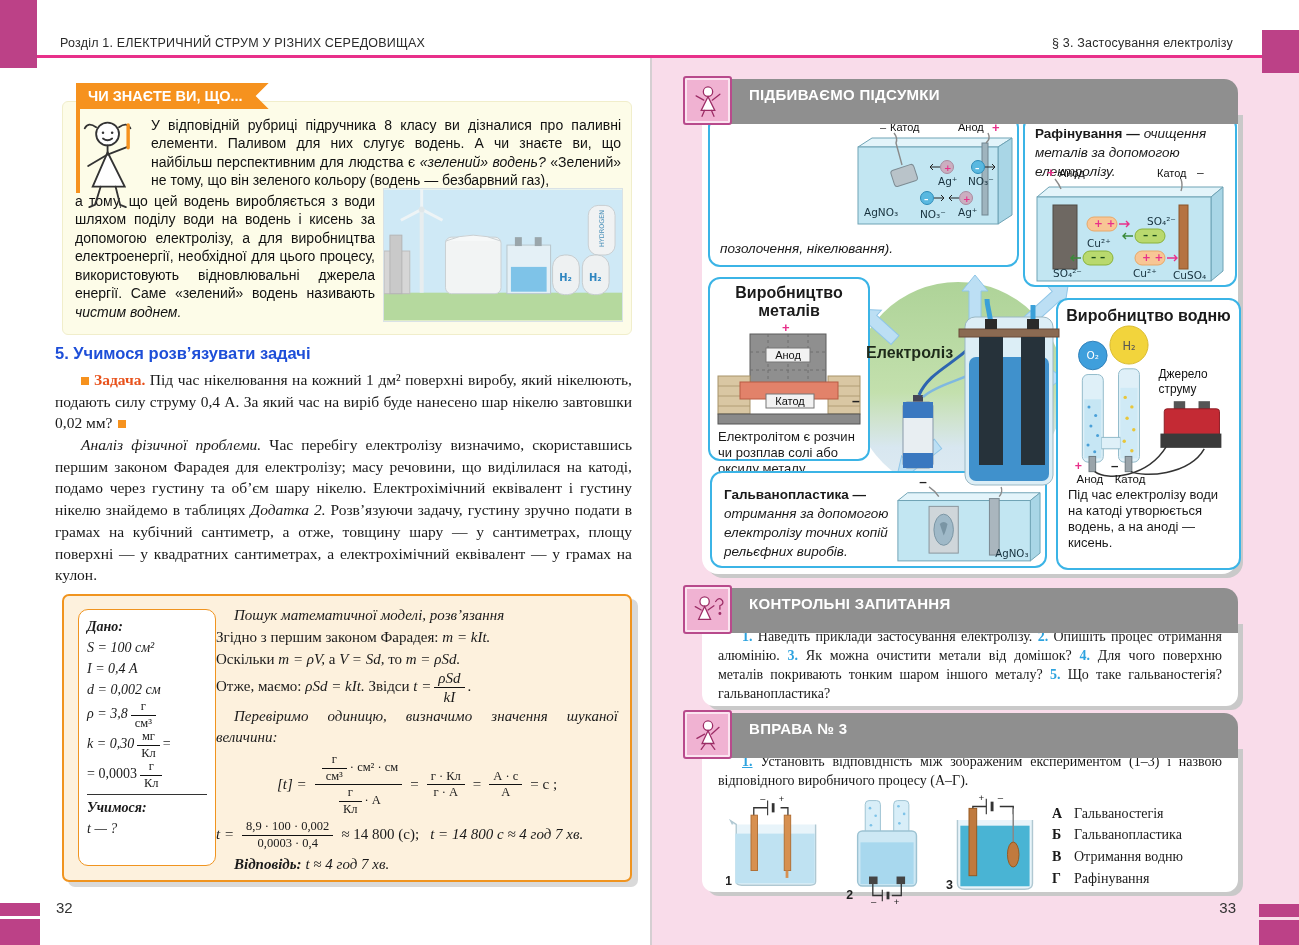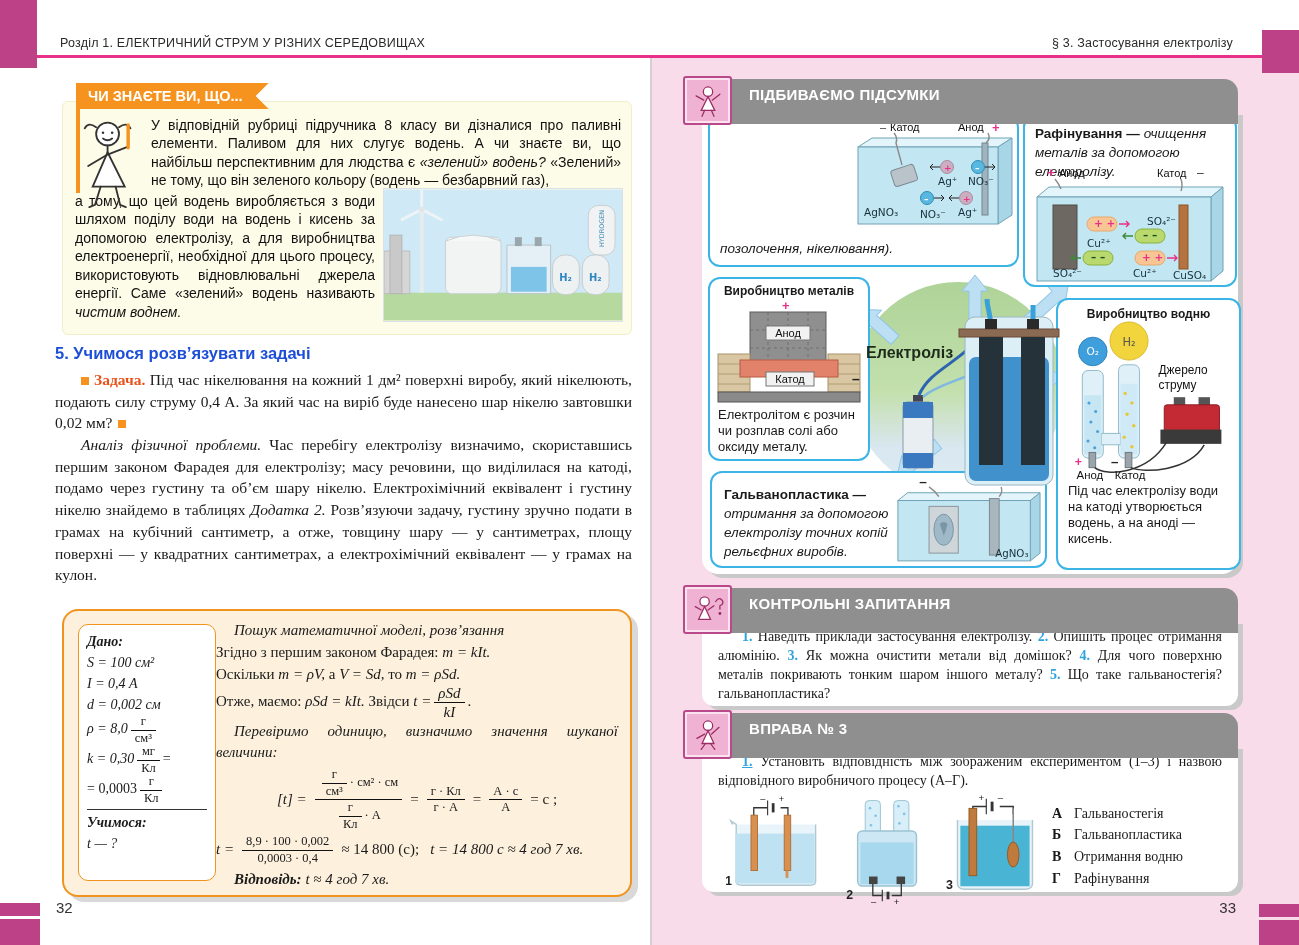--- a/index.html
+++ b/index.html
@@ -29,42 +29,42 @@
   .knowillu{right:8px;top:86px;width:238px;height:132px;border:1px solid #d9e2e6;}
   
   .sec5{left:55px;top:344px;width:577px;}
   .sec5 h3{margin:0 0 6px 0;font-family:"Liberation Sans",sans-serif;font-size:16.5px;color:#1d4ed8;}
   .sec5 p{margin:0;font-size:15.5px;line-height:1.4;}
   .sq{display:inline-block;width:8px;height:8px;background:#f6921e;margin:0 5px 1px 0;vertical-align:middle;}
   .tasklab{color:#e8521c;font-weight:bold;}
   .indent{text-indent:26px;}
   
   .solbox{left:62px;top:594px;width:566px;height:284px;background:#fdf1dd;border:2.5px solid #f0941f;
-          border-radius:16px;box-shadow:6px 5px 0 #d9d9d9;margin-top:15px;}
+          border-radius:7px;box-shadow:6px 5px 0 #d9d9d9;}
   .givenbox{left:14px;top:13px;width:120px;height:243px;background:#fff;border:1.5px solid #f0941f;
             border-radius:10px;padding:6px 8px;font-size:14px;line-height:1.5;}
   .givenbox .rulet{border-top:1.2px solid #333;margin:4px 0 2px 0;}
   .solmain{left:152px;top:9px;width:402px;font-size:15px;line-height:1.45;}
   .frac{display:inline-block;vertical-align:middle;text-align:center;line-height:1.08;margin:0 3px;}
   .frac .fnum{display:block;padding:0 4px 1px;border-bottom:1.2px solid #111;}
   .frac .fden{display:block;padding:1px 4px 0;}
   .sm{font-size:12.5px;}
   .eqrow{display:flex;align-items:center;justify-content:center;gap:5px;margin:4px 0;}
   
   .iconbox{width:45px;height:45px;background:#f0b2d2;border:2px solid #b84a8c;border-radius:3px;
            box-shadow:inset 0 0 0 2px #fbe4f0;display:flex;align-items:center;justify-content:center;}
   .banner{height:45px;line-height:32px;background:#8f8f8f;color:#fff;font-weight:bold;font-size:15px;
           letter-spacing:.3px;padding-left:18px;border-radius:0 14px 0 0;
           font-family:"Liberation Sans",sans-serif;}
   .whitepanel{background:#fff;border-radius:0 0 16px 16px;box-shadow:5px 4px 0 #c9c9c9;}
   .bluebox{position:absolute;background:#fff;border:2px solid #3bb4e6;border-radius:12px;z-index:4;}
   .term{font-family:"Liberation Sans",sans-serif;font-weight:bold;font-size:13.5px;line-height:1.25;}
   .def{font-family:"Liberation Sans",sans-serif;font-style:italic;font-size:13.5px;line-height:1.25;}
   .cap{font-family:"Liberation Sans",sans-serif;font-size:13px;line-height:1.22;}
-  .btitle{font-family:"Liberation Sans",sans-serif;font-weight:bold;font-size:12px;text-align:center;}
+  .btitle{font-family:"Liberation Sans",sans-serif;font-weight:bold;font-size:16px;text-align:center;}
   .circle{left:852px;top:282px;width:212px;height:212px;border-radius:50%;z-index:2;
           background:linear-gradient(#aed398 0%,#c3e0ad 52%,#cfe3cc 64%,#d8e7f0 78%,#dfecf4 100%);}
   .circlelabel{left:866px;top:344px;z-index:6;font-family:"Liberation Sans",sans-serif;font-weight:bold;font-size:16px;color:#1e2a1a;text-align:center;}
   .qtext{font-size:14px;line-height:1.35;}
   .qnum{color:#2da3df;font-weight:bold;}
   .optletter{font-weight:bold;width:22px;display:inline-block;}
   svg text{user-select:none;}
 </style>
 </head>
 <body>
@@ -134,21 +134,21 @@
     <p class="just"><span style="text-indent:26px;display:inline-block;width:26px;"></span><span class="sq"></span><span class="tasklab">Задача.</span> <span>Під час нікелювання на кожний 1 дм² поверхні виробу, який нікелюють, подають силу струму 0,4 А. За який час на виріб буде нанесено шар нікелю завтовшки 0,02 мм?</span> <span class="sq" style="margin:0 0 1px 2px;"></span></p>
     <p class="just indent"><span class="it">Аналіз фізичної проблеми.</span><span> Час перебігу електролізу визначимо, скориставшись першим законом Фарадея для електролізу; масу речовини, що виділилася на катоді, подамо через густину та об’єм шару нікелю. Електрохімічний еквівалент і густину нікелю знайдемо в таблицях </span><span class="it">Додатка 2.</span><span> Розв’язуючи задачу, густину зручно подати в грамах на кубічний сантиметр, а отже, товщину шару — у сантиметрах, площу поверхні — у квадратних сантиметрах, а електрохімічний еквівалент — у грамах на кулон.</span></p>
   </div>
 
   <div class="abs solbox">
     <div class="abs givenbox">
       <div class="it b">Дано:</div>
       <div class="it">S = 100 см²</div>
       <div class="it">I = 0,4 А</div>
       <div class="it">d = 0,002 см</div>
-      <div><span class="it">ρ = 8,0</span><span class="frac sm"><span class="fnum">г</span><span class="fden">см³</span></span></div>
+      <div><span class="it">ρ = 3,8</span><span class="frac sm"><span class="fnum">г</span><span class="fden">см³</span></span></div>
       <div><span class="it">k = 0,30</span><span class="frac sm"><span class="fnum">мг</span><span class="fden">Кл</span></span><span>=</span></div>
       <div><span>= 0,0003</span><span class="frac sm"><span class="fnum">г</span><span class="fden">Кл</span></span></div>
       <div class="rulet"></div>
       <div class="it b">Учимося:</div>
       <div class="it">t — ?</div>
     </div>
     <div class="abs solmain">
       <div class="it" style="text-indent:18px;">Пошук математичної моделі, розв’язання</div>
       <div><span>Згідно з першим законом Фарадея: </span><span class="it">m = kIt.</span></div>
       <div><span>Оскільки </span><span class="it">m = ρV,</span><span> а </span><span class="it">V = Sd,</span><span> то </span><span class="it">m = ρSd.</span></div>

